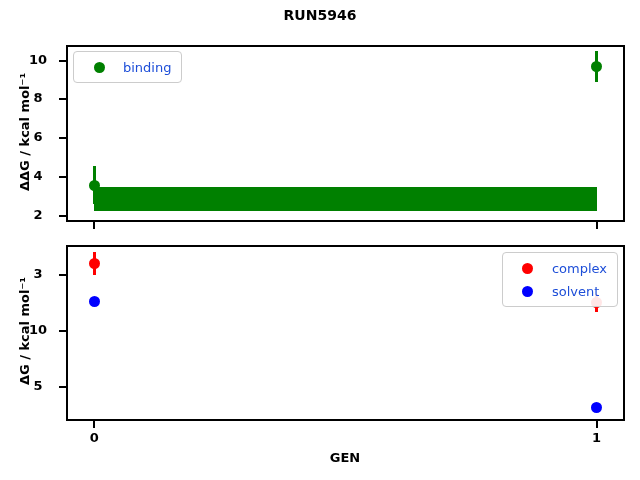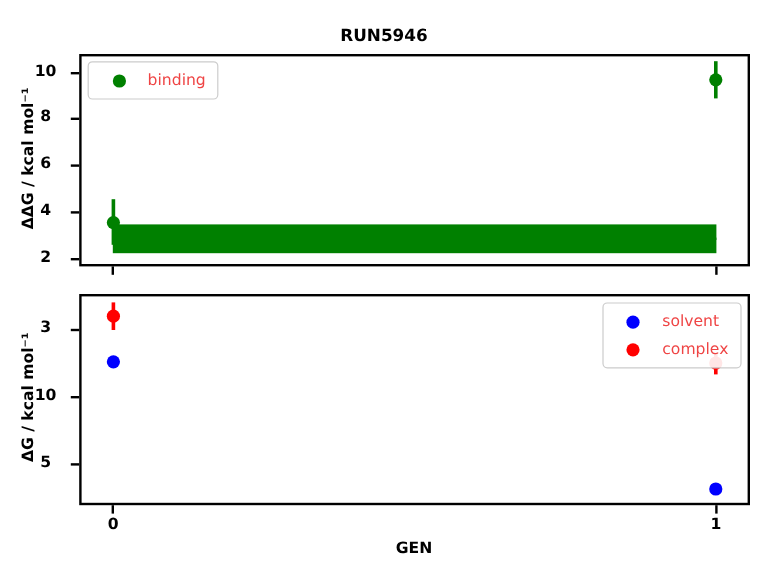--- a/index.html
+++ b/index.html
@@ -1,19 +1,19 @@
 <!DOCTYPE html>
 <html><head>
 <meta charset="utf-8">
 <style>
   * { margin:0; padding:0; }
   html,body { width:640px; height:480px; background:#ffffff;
               font-family:"DejaVu Sans", sans-serif; overflow:hidden; }
   #figure { position:relative; width:640px; height:480px; background:#ffffff; }
-  .fig-title { position:absolute; left:320px; top:22px; transform:translateX(-50%);
+  .fig-title { position:absolute; left:320px; top:7px; transform:translateX(-50%);
                font-size:14px; font-weight:bold; color:#000; white-space:nowrap; }
   .axes { position:absolute; border:2px solid #000; background:#fff; }
   #ax0 { left:66px; top:45px;  width:555px; height:173px; }
   #ax1 { left:66px; top:245px; width:555px; height:172px; }
   .ytick-mark { position:absolute; left:-9px; width:7px; height:2px; background:#000; }
   .ytick-label { position:absolute; left:-48px; width:36px; text-align:center;
                  font-size:13px; font-weight:bold; color:#000; }
   .xtick-mark { position:absolute; width:2px; height:7px; background:#000; }
   .xtick-label { position:absolute; width:20px; text-align:center;
                  font-size:13px; font-weight:bold; color:#000; }
@@ -29,21 +29,21 @@
   .bandline { position:absolute; height:0; border-top:2px dotted #008000; z-index:1; }
   .legend { position:absolute; background:rgba(255,255,255,0.9); border:1px solid #cccccc;
             border-radius:4px; padding:5px 10px 5px 6px; z-index:6;
             display:flex; flex-direction:column; gap:3px; }
   #legend0 { left:5px; top:4px; }
   #legend1 { right:5px; top:5px; }
   .lrow { display:flex; align-items:center; height:20px; }
   .lmark { width:38px; display:flex; justify-content:center; align-items:center; }
   .ldot { width:11px; height:11px; border-radius:50%; }
   .lline { width:34px; height:0; border-top:2px dotted; }
-  .ltext { font-size:13px; margin-left:5px; color:#ef4444; white-space:nowrap; }
+  .ltext { font-size:13px; margin-left:5px; color:#1d4ed8; white-space:nowrap; }
 </style>
 </head>
 <body>
 
 <div id="figure">
   <div class="fig-title">RUN5946</div>
 
   <div class="axes" id="ax0">
     <div class="legend" id="legend0">
       <div class="lrow">
@@ -70,29 +70,29 @@
       <div class="ebar" style="left: 527.131px; top: 3.88764px; height: 31.1011px; background: rgb(0, 128, 0);"></div>
       <div class="dot" style="left: 523.131px; top: 13.9382px; background: rgb(0, 128, 0);"></div>
       <div class="bandline" style="left: 26.3688px; width: 502.262px; top: 150.618px; border-top-color: rgb(0, 128, 0);"></div>
       <div class="band" style="left: 26.3688px; width: 502.262px; top: 139.955px; height: 24.2978px; background: rgb(0, 128, 0);"></div>
     </div>
 
   <div class="axes" id="ax1">
     <div class="legend" id="legend1">
       <div class="lrow">
         <span class="lmark">
+            <span class="ldot" id="lm1b" style="background: rgb(255, 0, 0);"></span>
+          </span>
+        <span class="ltext">complex</span>
+      </div>
+      <div class="lrow">
+        <span class="lmark">
             <span class="ldot" id="lm1a" style="background: rgb(0, 0, 255);"></span>
           </span>
         <span class="ltext">solvent</span>
-      </div>
-      <div class="lrow">
-        <span class="lmark">
-            <span class="ldot" id="lm1b" style="background: rgb(255, 0, 0);"></span>
-          </span>
-        <span class="ltext">complex</span>
       </div>
     </div>
   <div class="ytick-mark" style="top: 139.42px;"></div>
       <div class="ytick-label" style="top: 131.42px;">5</div>
       <div class="ytick-mark" style="top: 83.0262px;"></div>
       <div class="ytick-label" style="top: 75.0262px;">10</div>
       <div class="ytick-mark" style="top: 26.6328px;"></div>
       <div class="ytick-label" style="top: 18.6328px;">3</div>
       <div class="xtick-mark" style="left: 25.3688px; top: 174px;"></div>
       <div class="xtick-label" style="left: 16.3688px; top: 183px;">0</div>

